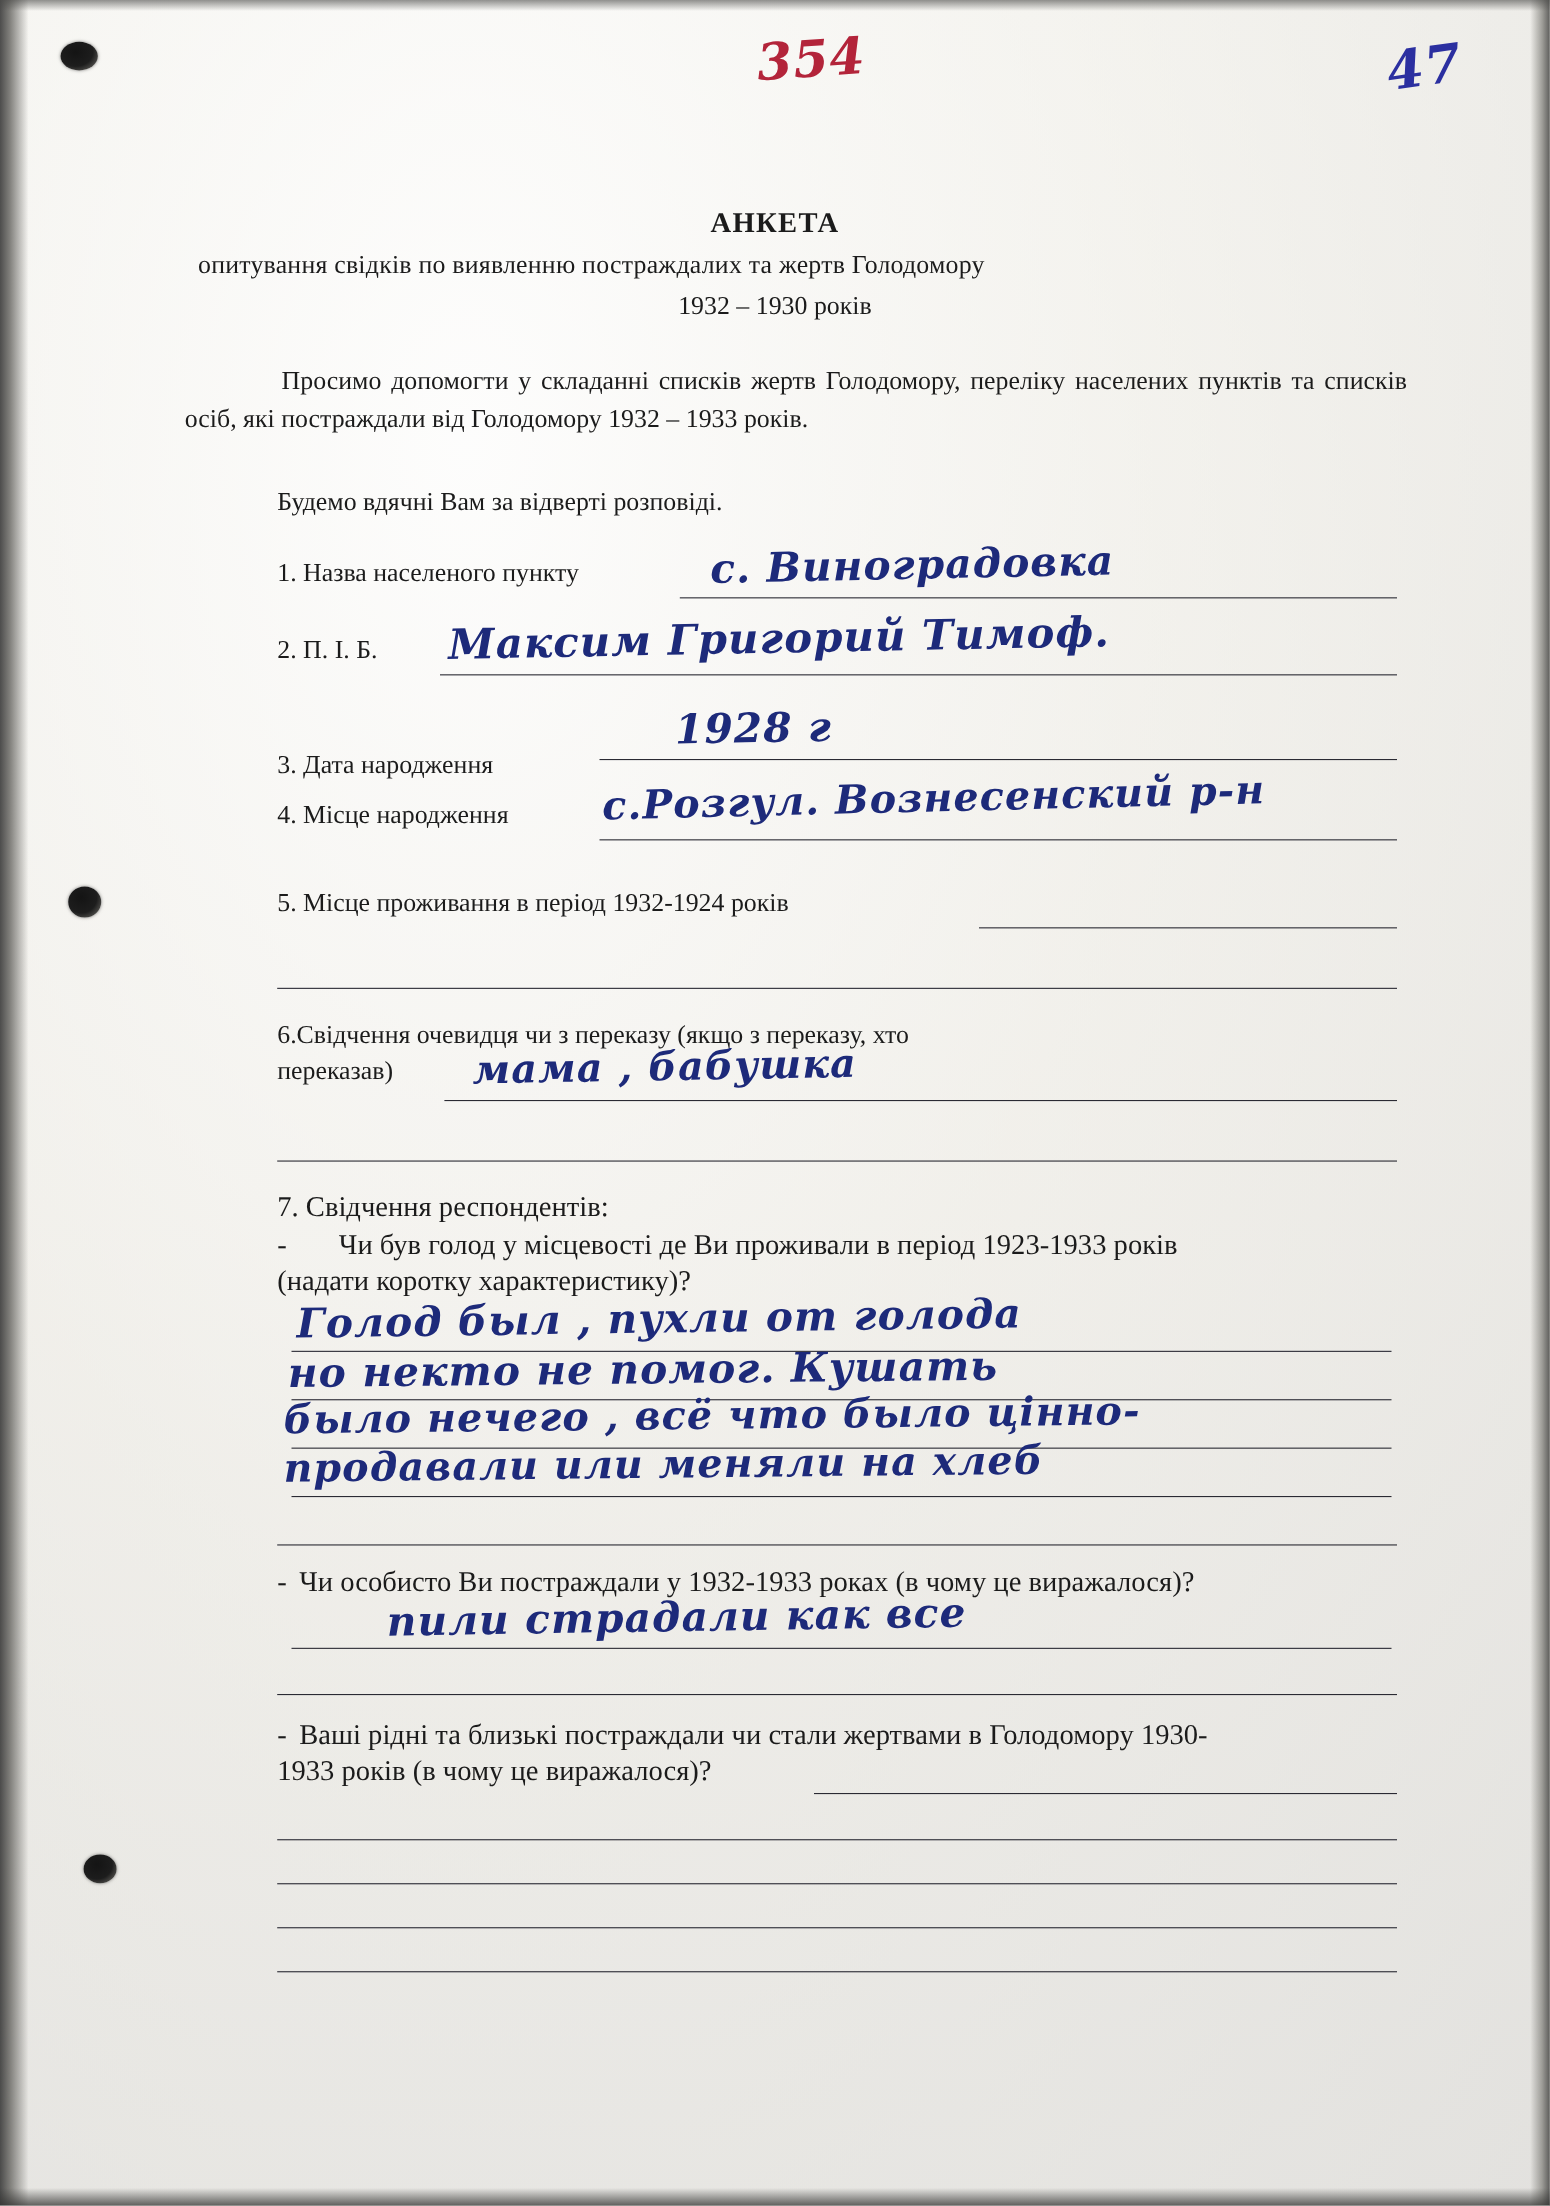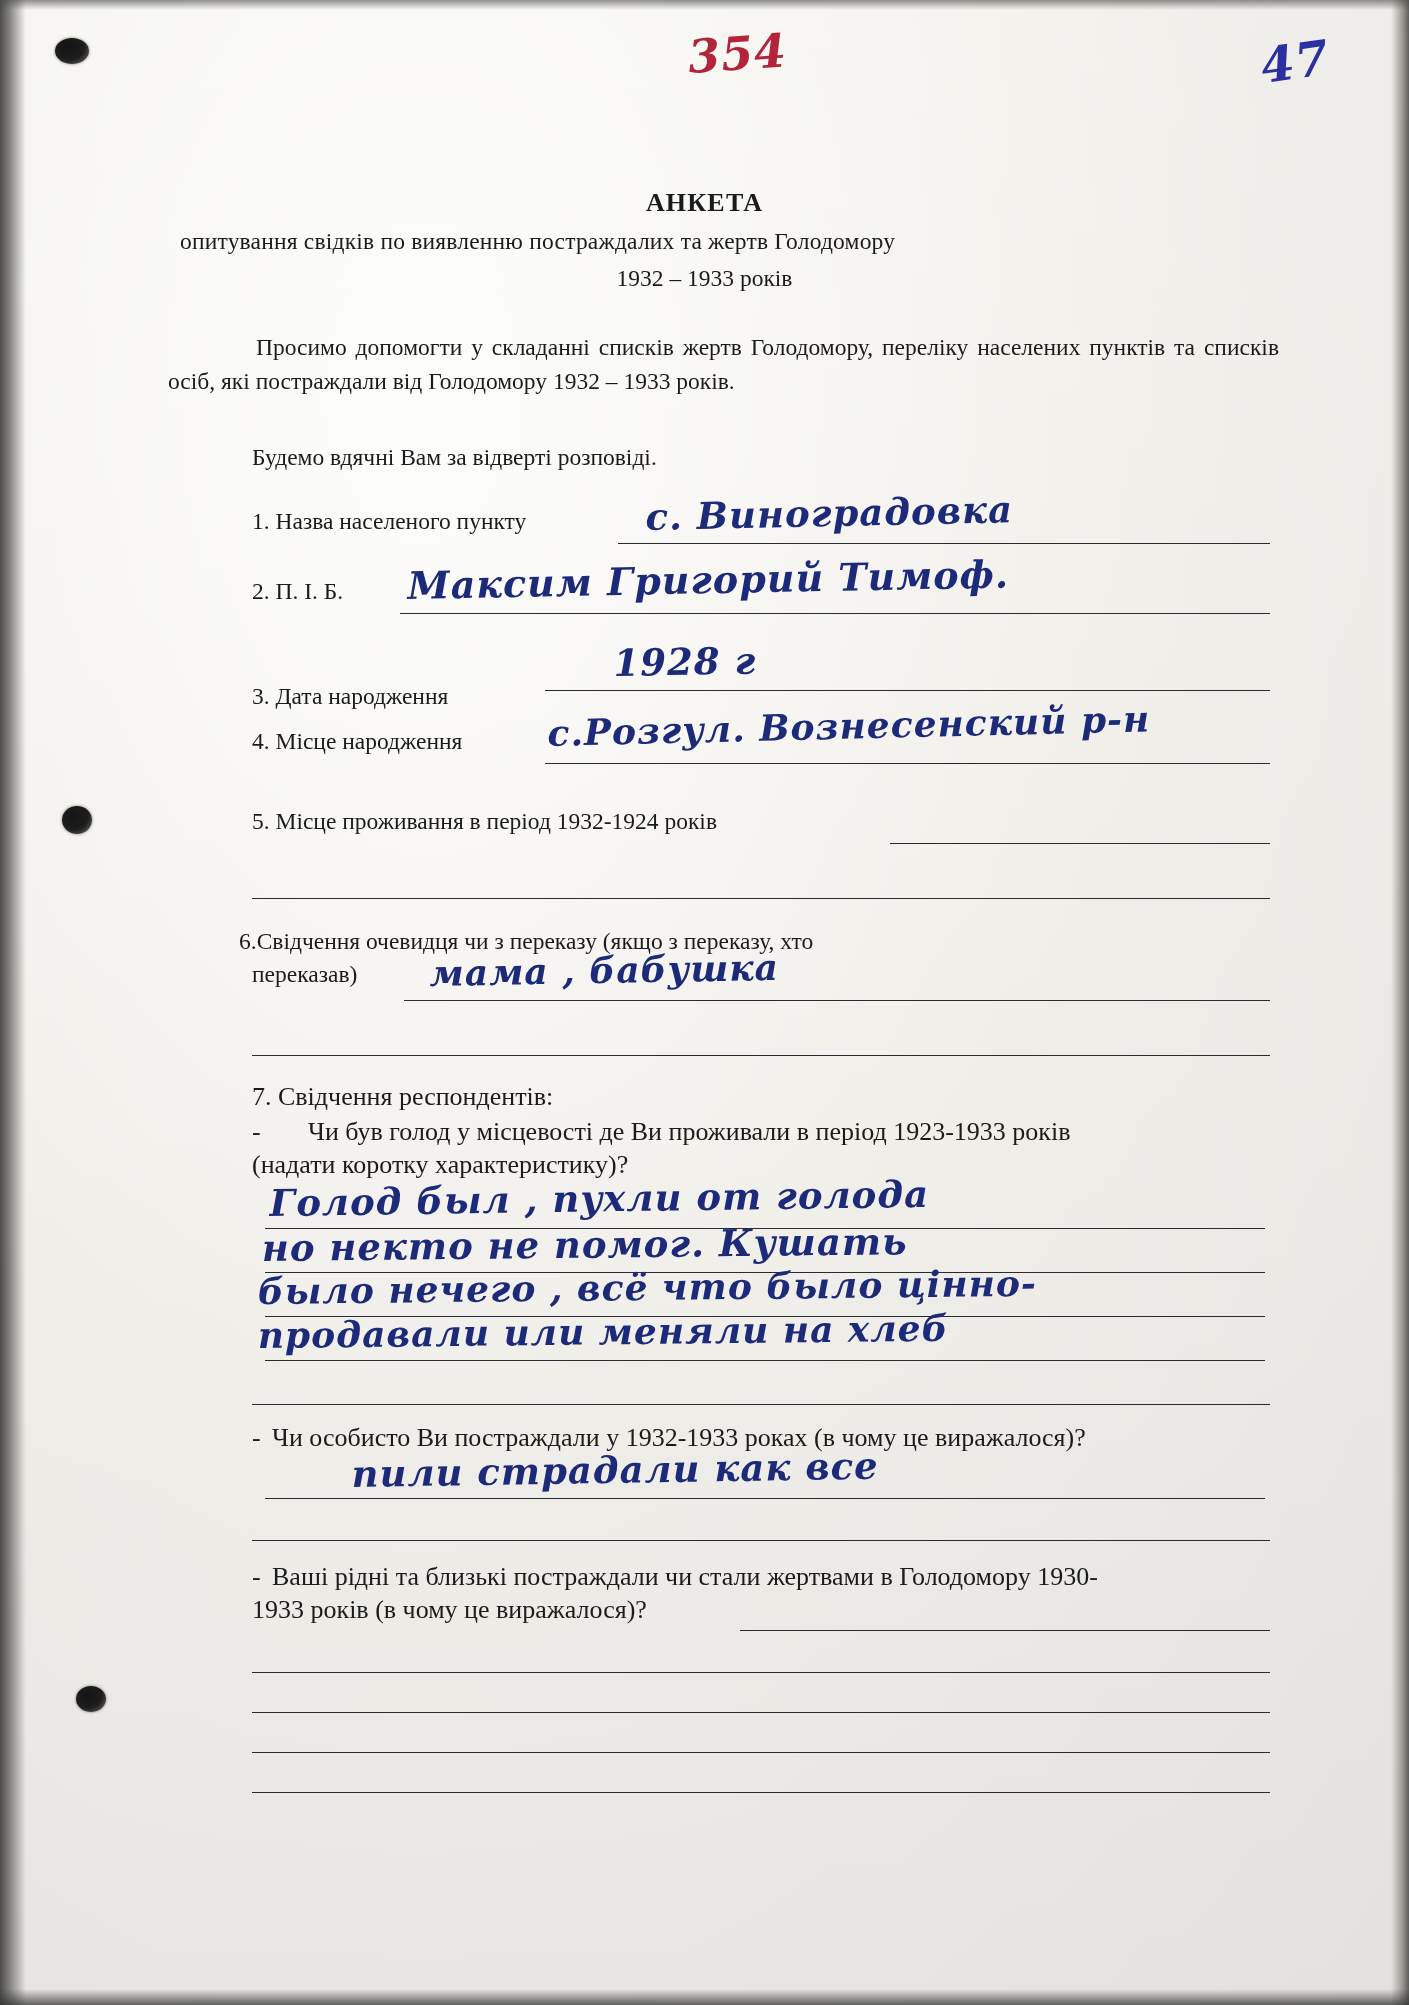--- a/index.html
+++ b/index.html
@@ -166,21 +166,21 @@
   <div class="hole" style="left:76px; top:1686px; width:30px; height:26px;"></div>
 
   <div class="content">
 
     <div class="hw hw-red" style="left:690px; top:30px; font-size:46px; transform:rotate(-4deg);">354</div>
 
     <div class="hw hw-blue-mark" style="left:1265px; top:38px; font-size:48px; transform:rotate(-8deg);">47</div>
 
     <div class="doc-title">АНКЕТА</div>
     <div class="doc-subtitle1">опитування свідків по  виявленню постраждалих та  жертв  Голодомору</div>
-    <div class="doc-subtitle2">1932 – 1933 років</div>
+    <div class="doc-subtitle2">1932 – 1930 років</div>
 
     <div class="para para-1">Просимо  допомогти  у  складанні  списків  жертв    Голодомору,  переліку населених пунктів та списків осіб, які постраждали від Голодомору 1932 – 1933 років.</div>
     <div class="para para-2">Будемо вдячні Вам за відверті розповіді.</div>
 
     <div class="field" style="left:252px; top:508px;">
       <span>1.</span>
       <span>Назва населеного пункту</span>
     </div>
     <div class="ruled" style="left:618px; top:543px; width:652px;"></div>
     <div class="hw" style="left:646px; top:495px; font-size:37px; transform:rotate(-1.2deg);">с. Виноградовка</div>
@@ -206,21 +206,21 @@
     <div class="ruled" style="left:545px; top:763px; width:725px;"></div>
     <div class="hw" style="left:548px; top:712px; font-size:36px; transform:rotate(-1.4deg);">с.Розгул. Вознесенский р-н</div>
 
     <div class="field" style="left:252px; top:808px;">
       <span>5.</span>
       <span>Місце проживання в період 1932-1924 років</span>
     </div>
     <div class="ruled" style="left:890px; top:843px; width:380px;"></div>
     <div class="ruled" style="left:252px; top:898px; width:1018px;"></div>
 
-    <div class="block-text" style="left:239px; top:925px; width:1018px;">
+    <div class="block-text" style="left:252px; top:925px; width:1018px;">
       <span>6.</span><span>Свідчення    очевидця    чи    з   переказу   (якщо    з    переказу,    хто</span>
     </div>
     <div class="block-text" style="left:252px; top:958px;">
       <span>переказав)</span>
     </div>
     <div class="ruled" style="left:404px; top:1000px; width:866px;"></div>
     <div class="hw" style="left:430px; top:952px; font-size:36px; transform:rotate(-1deg);">мама , бабушка</div>
     <div class="ruled" style="left:252px; top:1055px; width:1018px;"></div>
 
     <div class="q-label" style="left:252px; top:1082px;">

